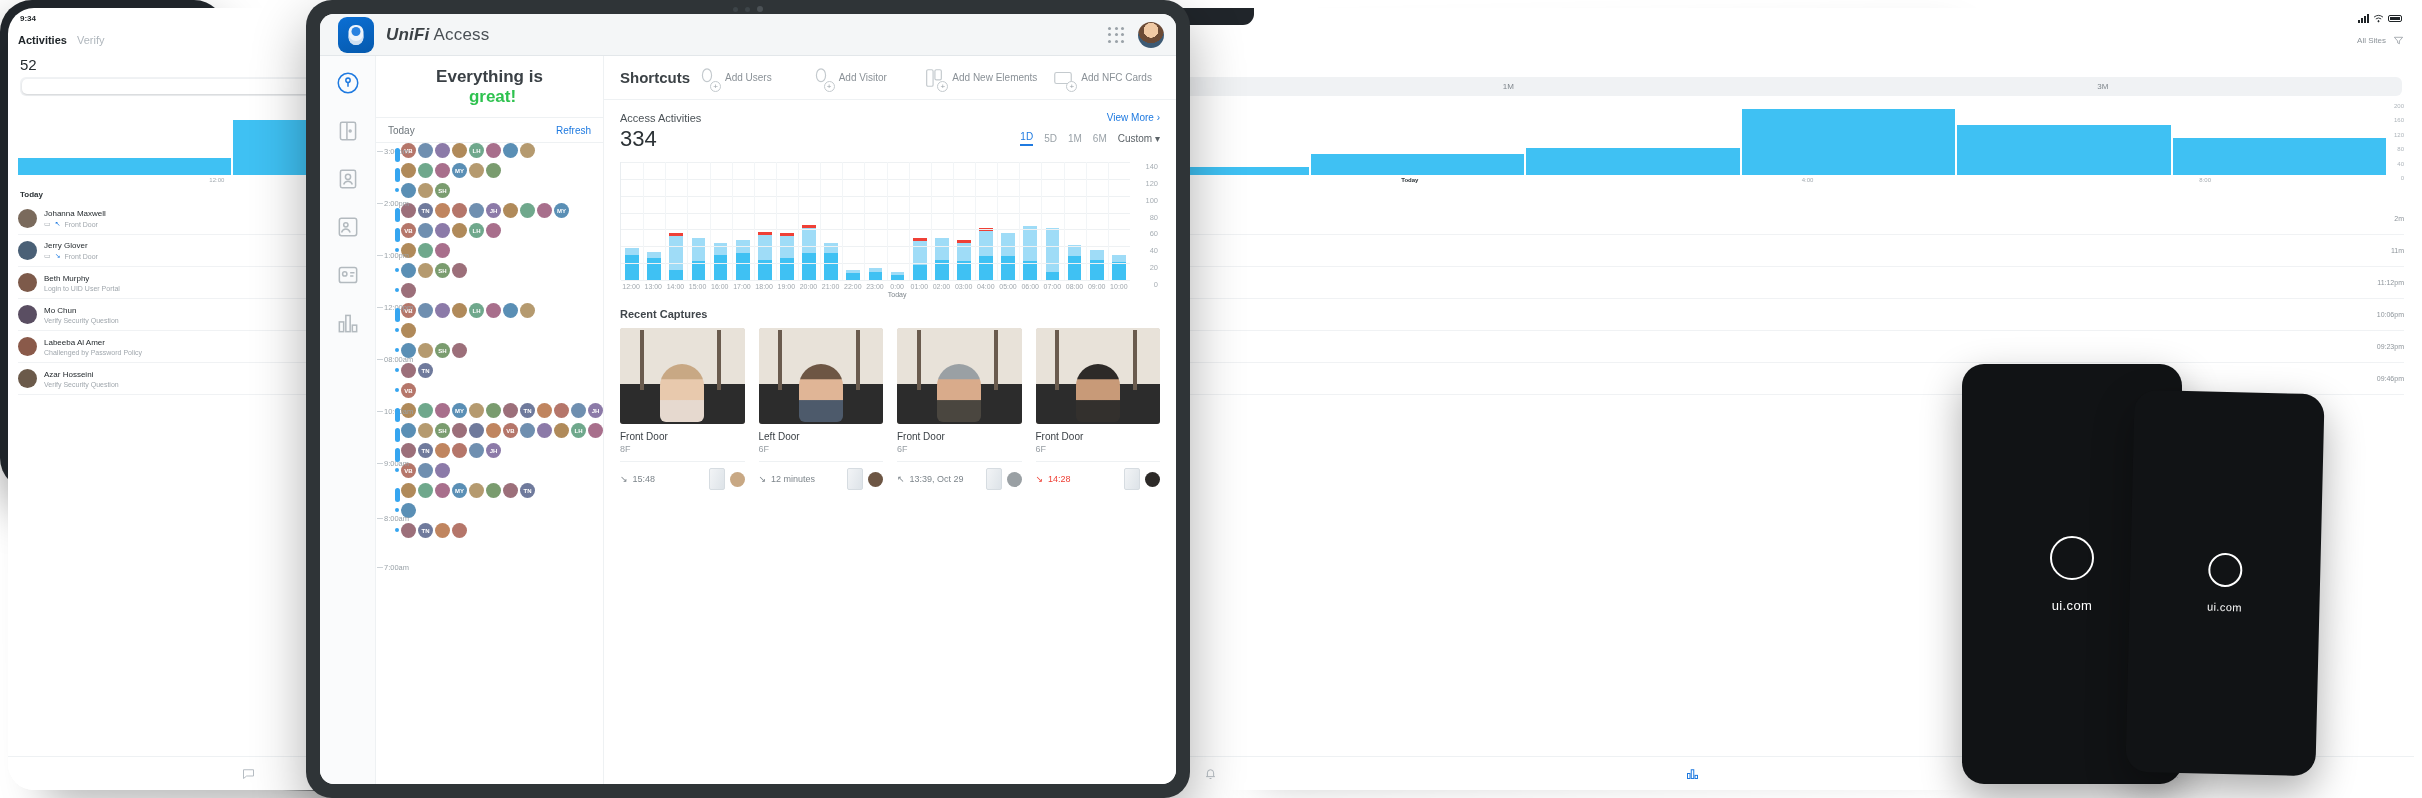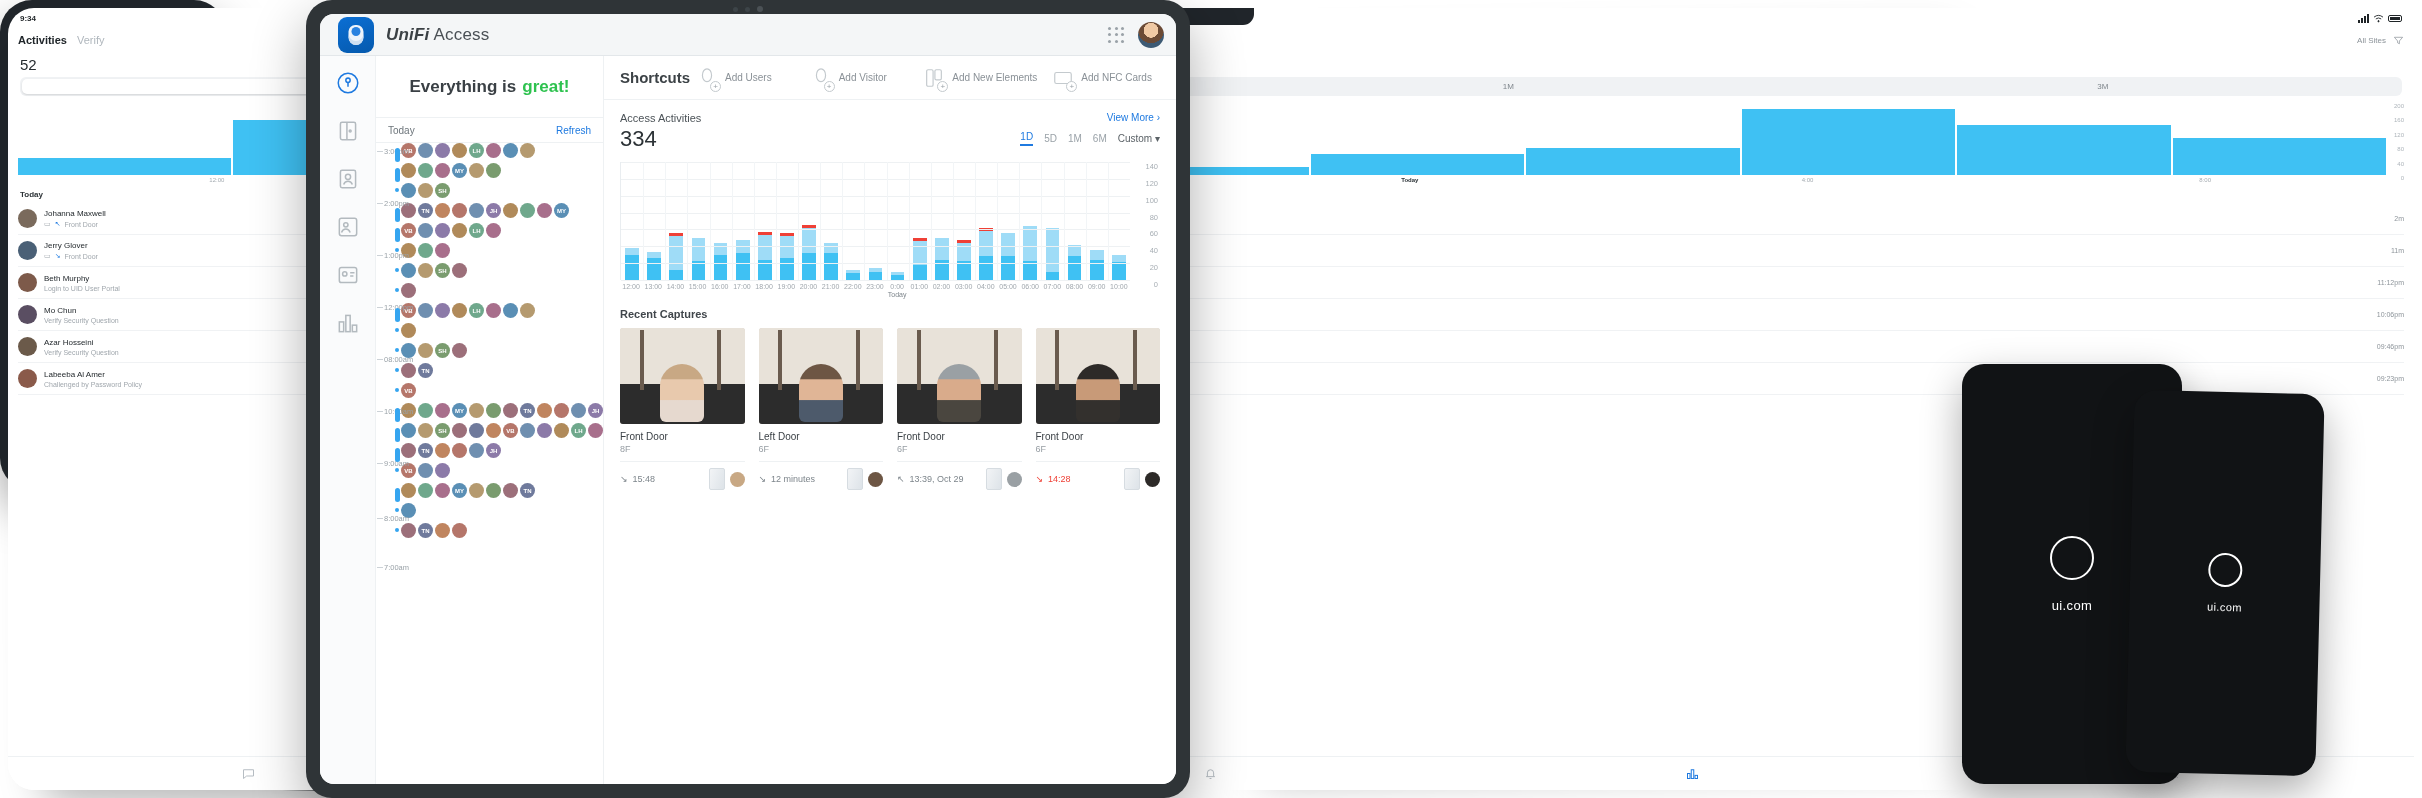--- a/index.html
+++ b/index.html
@@ -83,21 +83,21 @@
   .m-right { margin-left:auto; display:flex; align-items:center; gap:14px; }
   .grid9 { display:grid; grid-template-columns:repeat(3,3px); gap:3.5px; }
   .grid9 span { width:3px; height:3px; background:#9aa2a8; border-radius:50%; display:block; }
   .avatar { width:26px; height:26px; border-radius:50%;
             background:radial-gradient(circle at 50% 32%, #f0c9a4 0 33%, #6b4a35 34% 58%, #3d5a74 59%); }
   .m-body { display:flex; height:calc(100% - 42px); }
   .m-rail { width:56px; background:#fafbfc; border-right:1px solid #eef1f3;
             display:flex; flex-direction:column; align-items:center; padding-top:14px; gap:22px; }
   .m-left { width:228px; border-right:1px solid #eef1f3; display:flex; flex-direction:column; }
   .great { height:62px; display:flex; align-items:center; justify-content:center;
-           font-size:17px; font-weight:700; color:#3a4045; border-bottom:1px solid #eef1f3; }
+           font-size:17px; font-weight:700; color:#3a4045; border-bottom:1px solid #eef1f3;flex-direction:column; }
   .great em { font-style:normal; color:#2ec24f; margin-left:6px; }
   .todayrow { height:25px; display:flex; align-items:center; justify-content:space-between;
               padding:0 12px; font-size:10px; color:#6d757b; border-bottom:1px solid #eef1f3; }
   .todayrow .rf { color:#1f7ae0; }
   .timeline { flex:1; display:flex; overflow:hidden; position:relative; }
   .tl-ticks { width:48px; position:relative; }
   .tl-ticks .t { position:absolute; left:8px; font-size:7.5px; color:#9aa2a8; }
   .tl-ticks .t::before { content:""; position:absolute; left:-7px; top:4px; width:6px; height:1px; background:#ccd2d7; }
   .tl-line { width:4px; background:transparent; position:relative; }
   .tl-dot { position:absolute; left:0; width:4px; height:4px; border-radius:50%; background:#35a5f0; }
@@ -1194,38 +1194,38 @@
             <div class="p-av" style="background: rgb(90, 78, 98);"></div>
             <div>
               <div class="p-nm">Mo Chun</div>
               <div class="p-ds">
                 <span>Verify Security Question</span>
               </div>
             </div>
             <div class="p-tm">10:06pm</div>
           </div>
           <div class="p-item">
+            <div class="p-av" style="background: rgb(138, 90, 74);"></div>
+            <div>
+              <div class="p-nm">Labeeba Al Amer</div>
+              <div class="p-ds">
+                <span>Challenged by Password Policy</span>
+              </div>
+            </div>
+            <div class="p-tm">09:23pm</div>
+          </div>
+          <div class="p-item">
             <div class="p-av" style="background: rgb(107, 90, 74);"></div>
             <div>
               <div class="p-nm">Azar Hosseini</div>
               <div class="p-ds">
                 <span>Verify Security Question</span>
               </div>
             </div>
             <div class="p-tm">09:46pm</div>
-          </div>
-          <div class="p-item">
-            <div class="p-av" style="background: rgb(138, 90, 74);"></div>
-            <div>
-              <div class="p-nm">Labeeba Al Amer</div>
-              <div class="p-ds">
-                <span>Challenged by Password Policy</span>
-              </div>
-            </div>
-            <div class="p-tm">09:23pm</div>
           </div>
         </div>
       <div class="p-nav">
         <svg viewBox="0 0 24 24" fill="none" stroke="currentColor" stroke-width="1.6">
             <path d="M4 6h16v10H9l-5 4z"></path>
           </svg>
         <svg viewBox="0 0 24 24" fill="none" stroke="currentColor" stroke-width="1.6">
             <circle cx="9" cy="9" r="3"></circle>
             <path d="M4 19c0-3 2.2-5 5-5s5 2 5 5"></path>
             <circle cx="17" cy="9.5" r="2.2"></circle>

